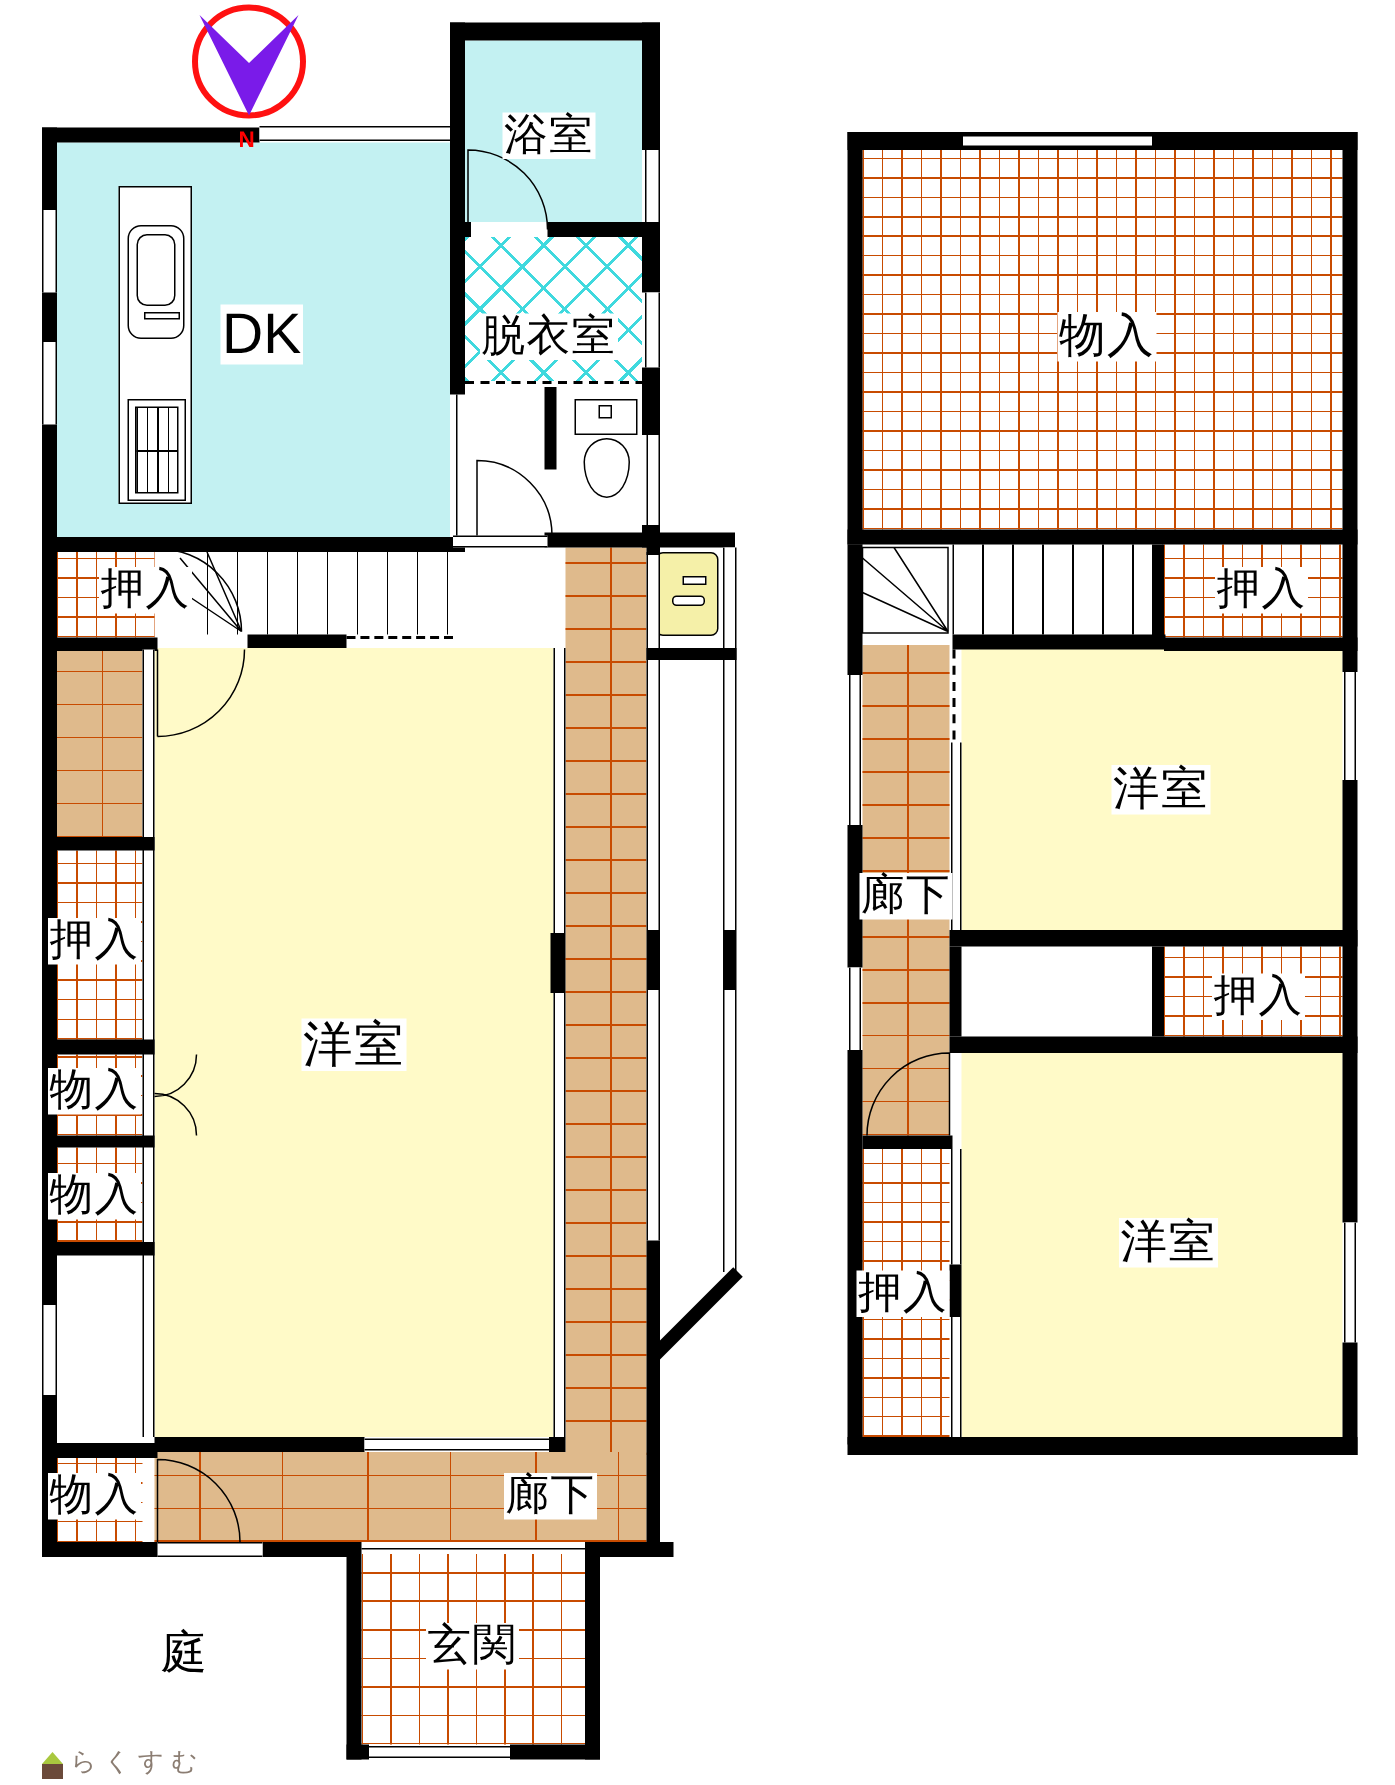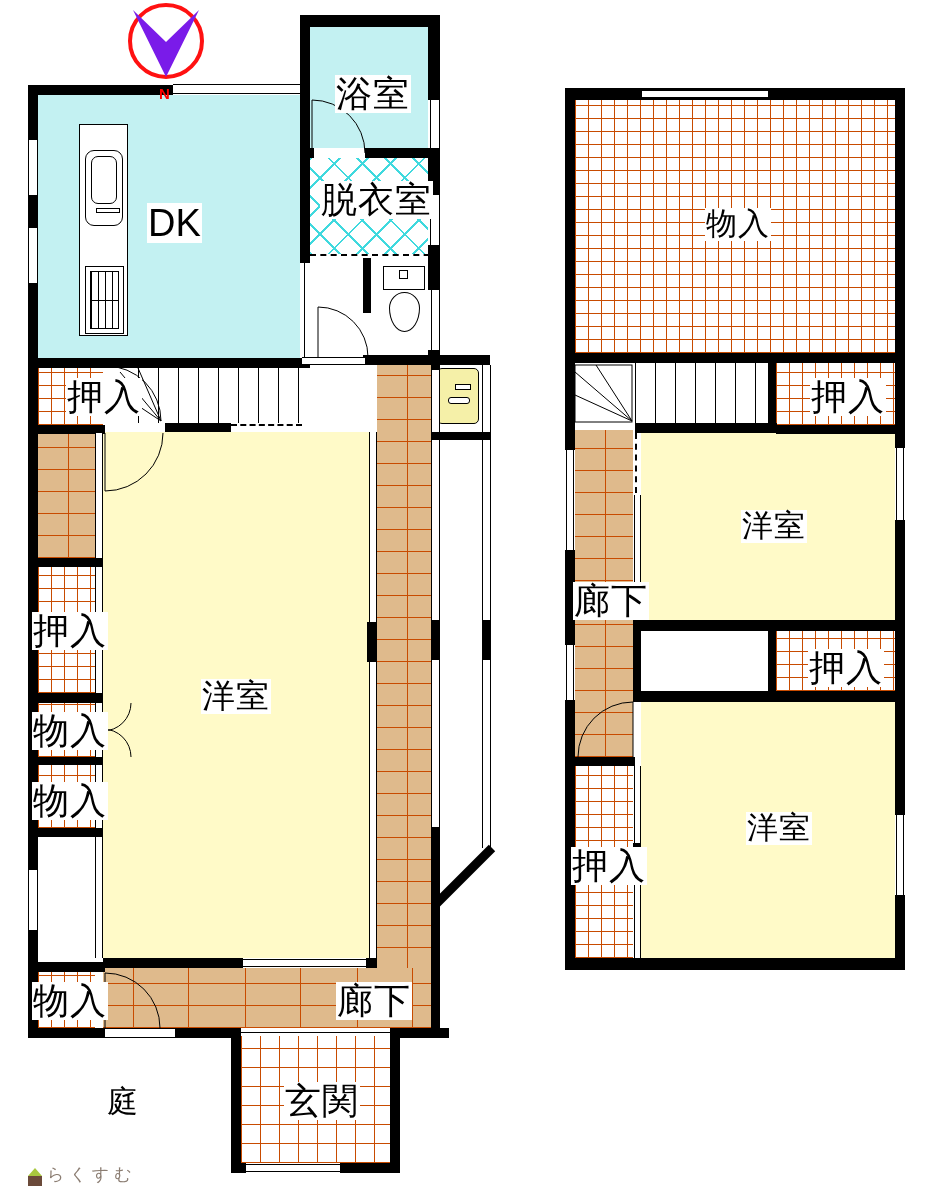--- a/index.html
+++ b/index.html
@@ -22,21 +22,21 @@
   .hatch{background-color:#fff;background-image:
      repeating-linear-gradient(45deg,var(--hatch-cyan,#3fd9de) 0 2px,transparent 2px 20px),
      repeating-linear-gradient(135deg,var(--hatch-cyan,#3fd9de) 0 2px,transparent 2px 20px);}
   .treads{background-color:#fff;background-image:
      repeating-linear-gradient(90deg,#000 0 1px,transparent 1px 20px);}
   .winH{position:absolute;background:#fff;border-top:1px solid #000;border-bottom:1px solid #000;}
   .winV{position:absolute;background:#fff;border-left:1px solid #000;border-right:1px solid #000;}
   .lineH{position:absolute;height:0;border-top:1px solid #000;}
   .dashH{position:absolute;height:0;border-top:2px dashed #000;}
   .dashV{position:absolute;width:0;border-left:2px dashed #000;}
-  .lbl{position:absolute;background:#fff;color:#000;font-size:36px;line-height:1.06;
+  .lbl{position:absolute;background:#fff;color:#000;font-size:29px;line-height:1.06;
        white-space:nowrap;padding:0 1px;letter-spacing:1px;}
   .lbl.mid{font-size:31px;}
   .lbl.big{font-size:33px;}
   .lbl.dk{font-size:38px;letter-spacing:0;}
   .lbl.n{background:transparent;color:var(--north-red,#f00);font-size:15px;font-weight:bold;}
   .lbl.garden{background:transparent;font-size:31px;}
   .fix{position:absolute;background:#fff;border:1px solid #000;}
   .basin{position:absolute;background:var(--basin-yellow,#f5f0a8);border:1px solid #000;border-radius:5px;}
   svg.ov{position:absolute;left:0;top:0;pointer-events:none;}
   #logo{position:absolute;left:28px;top:1163px;display:flex;align-items:flex-end;gap:5px;}
@@ -190,21 +190,21 @@
     <path d="M105,1028 L105,973 A55,55 0 0 1 160,1028" fill="none" stroke="#000" stroke-width="1"></path>
     <path d="M633,757 L633,702 A55,55 0 0 0 578,757" fill="none" stroke="#000" stroke-width="1"></path>
     <rect x="575" y="365" width="57" height="57" fill="#fff" stroke="#000" stroke-width="1"></rect>
     <path d="M632,421 L575,372 M632,421 L596,365 M632,421 L575,395" fill="none" stroke="#000" stroke-width="1"></path>
     <line x1="435" y1="905" x2="492" y2="848" stroke="#000" stroke-width="9"></line>
   </svg>
 
   <div class="lbl n" style="left:158px;top:86px">N</div>
   <div class="lbl dk" style="left:147px;top:203px">DK</div>
   <div class="lbl" style="left:335px;top:75px">浴室</div>
-  <div class="lbl" style="left:320px;top:181px">脱衣室</div>
+  <div class="lbl" style="left:320px;top:209px">脱衣室</div>
   <div class="lbl" style="left:66px;top:378px">押入</div>
   <div class="lbl big" style="left:201px;top:679px">洋室</div>
   <div class="lbl" style="left:32px;top:612px">押入</div>
   <div class="lbl" style="left:32px;top:712px">物入</div>
   <div class="lbl" style="left:32px;top:782px">物入</div>
   <div class="lbl" style="left:32px;top:982px">物入</div>
   <div class="lbl" style="left:336px;top:982px">廊下</div>
   <div class="lbl" style="left:284px;top:1082px">玄関</div>
   <div class="lbl garden" style="left:106px;top:1086px">庭</div>
 

